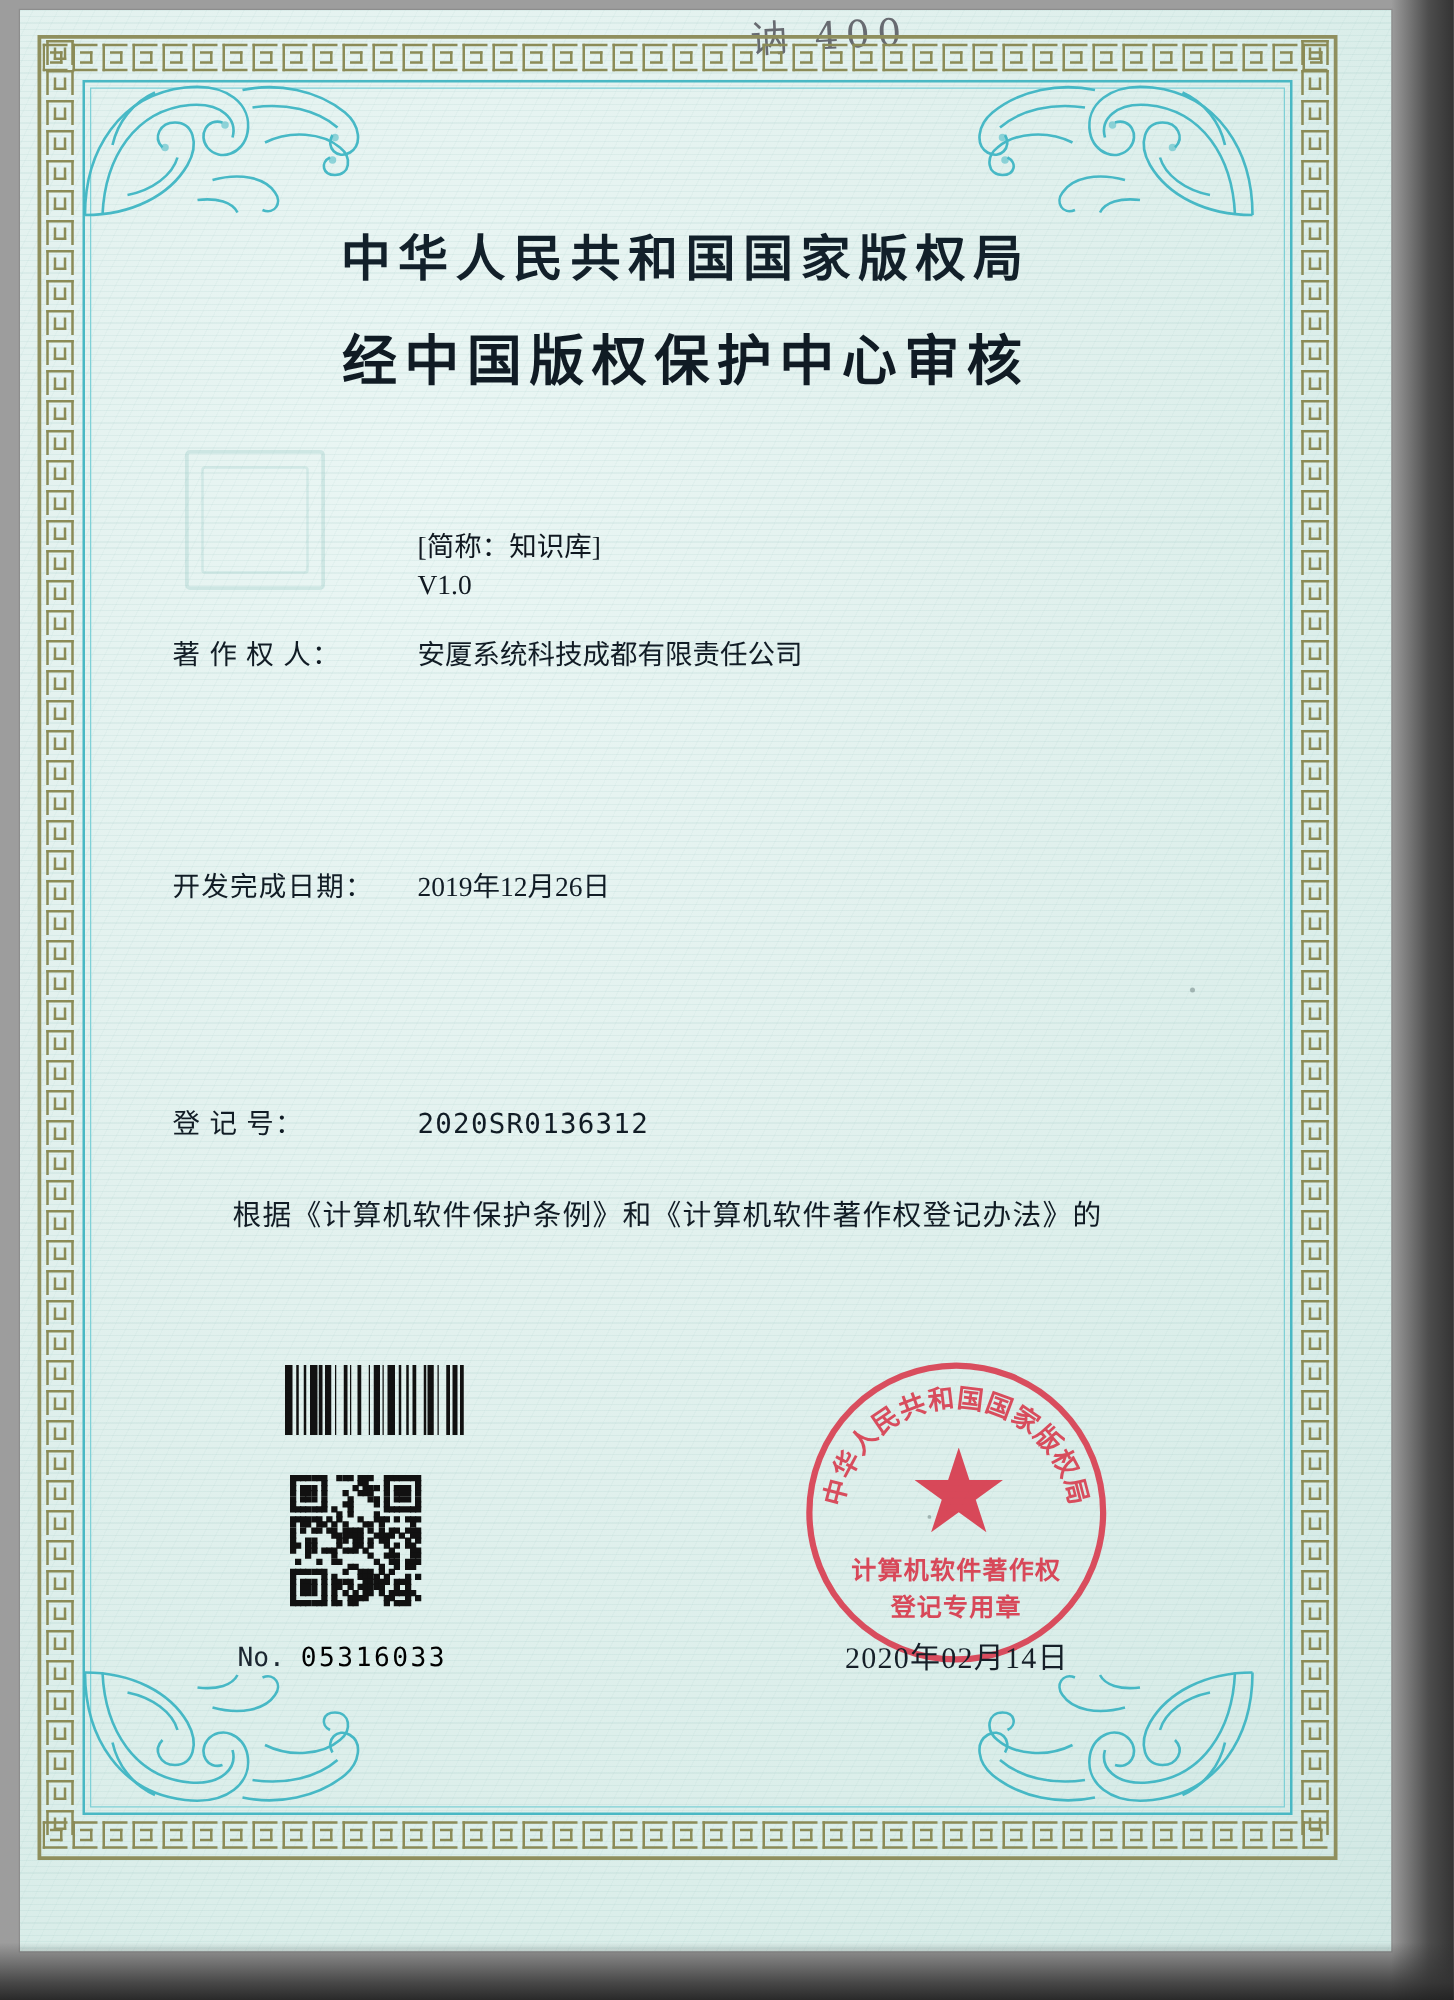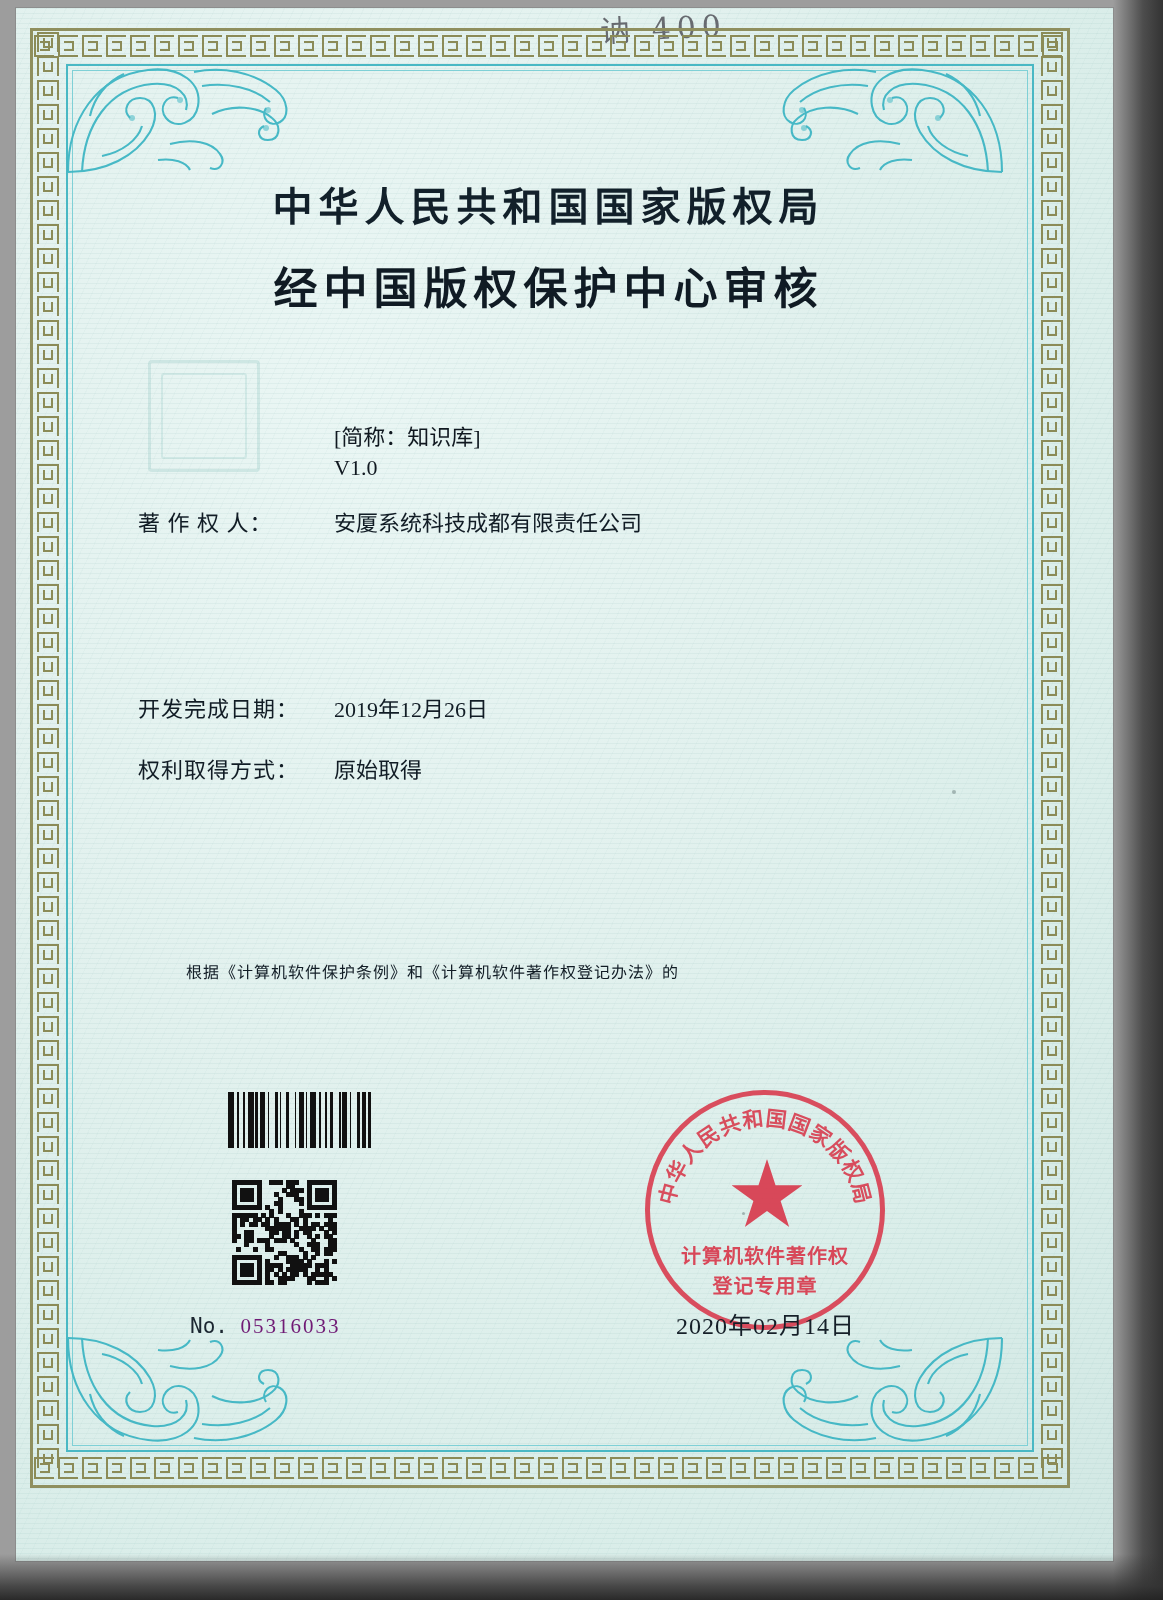--- a/index.html
+++ b/index.html
@@ -224,21 +224,21 @@
     position: absolute;
     left: 334px;
     font-size: 22px;
     white-space: nowrap;
   }
 
   .para {
     position: absolute;
     left: 140px;
     width: 830px;
-    font-size: 16px;
+    font-size: 23px;
     line-height: 40px;
     color: #111c25;
     letter-spacing: 1px;
   }
   .para .indent { display: inline-block; width: 46px; }
 
   
   .barcode {
     position: absolute;
     left: 228px; top: 1092px;
@@ -317,23 +317,22 @@
     letter-spacing: 1px;
   }
   .docno {
     position: absolute;
     left: 190px; top: 1314px;
     font-size: 21px;
     color: #1b2630;
     font-family: "DejaVu Sans Mono","Liberation Mono",monospace;
   }
   .docno .num {
-    color: #701a75;
+    color: #000000;
     letter-spacing: 2px;
-    font-family: Liberation Serif, serif;
   }
 
   
   .handwrite {
     position: absolute;
     left: 600px; top: 4px;
     font-size: 30px;
     color: #4a4a52;
     font-family: "DejaVu Serif","Liberation Serif",serif;
     letter-spacing: 6px;
@@ -1075,25 +1074,25 @@
 
     <div class="row" style="top:505px;">
       <span class="lab lab-tight">著 作 权 人：</span><span class="val">安厦系统科技成都有限责任公司</span>
     </div>
 
 
     <div class="row" style="top:691px;">
       <span class="lab lab-tight">开发完成日期：</span><span class="val">2019年12月26日</span>
     </div>
 
-    <div class="row" style="top:752px;">
-      <span class="lab lab-tight">权利取得方式：</span><span class="val">原始取得</span>
+
+
+    <div class="row" style="top:880px;">
+      <span class="lab lab-tight">登 记 号：</span><span class="val mono">2020SR0136312</span>
     </div>
-
-
 
     <div class="para" style="top:953px;"><span class="indent"></span><span>根据《计算机软件保护条例》和《计算机软件著作权登记办法》的</span></div>
 
     <div class="barcode" id="barcode">
         <span style="width: 6.4px; background: rgb(17, 17, 17);"></span>
         <span style="width: 3.2px; background: transparent;"></span>
         <span style="width: 1.6px; background: rgb(17, 17, 17);"></span>
         <span style="width: 4.8px; background: transparent;"></span>
         <span style="width: 1.6px; background: rgb(17, 17, 17);"></span>
         <span style="width: 3.2px; background: transparent;"></span>

